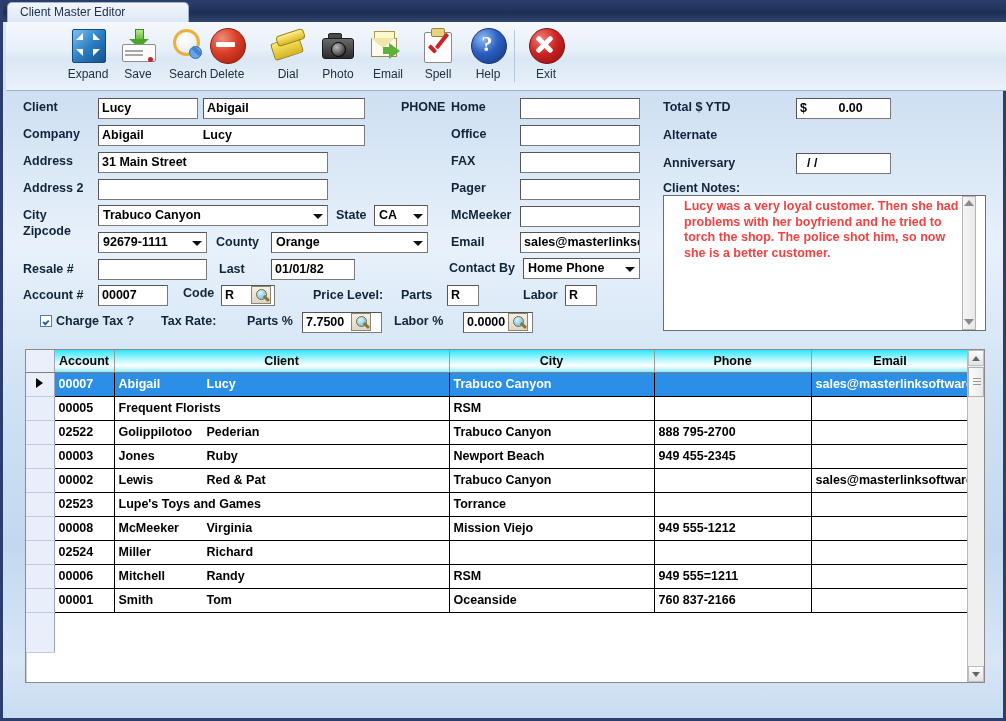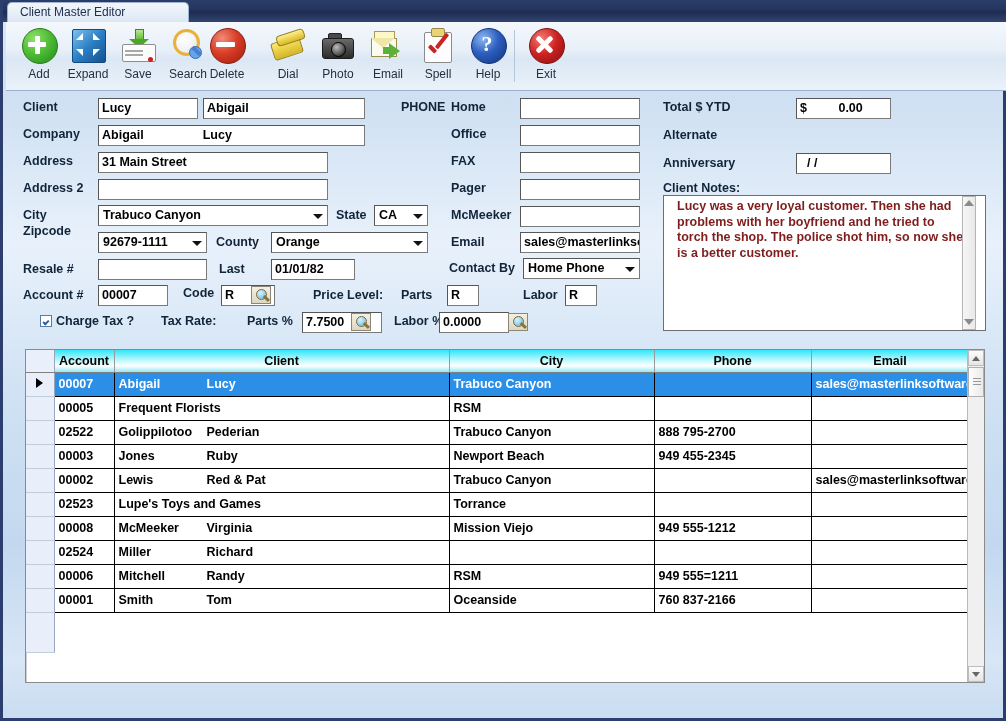--- a/index.html
+++ b/index.html
@@ -107,22 +107,22 @@
       font-size:12.5px;font-weight:bold;color:#000;padding:0 18px 0 4px;line-height:18px;
       white-space:nowrap;overflow:hidden;}
   .combo .caret{position:absolute;right:4px;top:50%;margin-top:-2px;width:0;height:0;
       border-left:5px solid transparent;border-right:5px solid transparent;border-top:5px solid #111;}
   .mag-btn{position:absolute;width:20px;height:18px;box-sizing:border-box;
       background:linear-gradient(180deg,#f4f0e4,#ddd6c2);border:1px solid #8c8678;}
   .mag-btn .mg{position:absolute;left:4px;top:2px;width:9px;height:9px;border-radius:50%;
       background:radial-gradient(circle at 35% 30%,#d9f3ff,#56b6e4);border:1.5px solid #7b6a3c;}
   .mag-btn .mh{position:absolute;left:11px;top:10px;width:7px;height:2.5px;background:#8b7435;transform:rotate(42deg);}
   .notes{position:absolute;box-sizing:border-box;background:#fff;
-      border:1px solid #6e6e6e;font-size:12.5px;font-weight:bold;color:#7f1d1d;
-      padding:3px 13px;line-height:15.5px;overflow:hidden;}
+      border:1px solid #6e6e6e;font-size:12.5px;font-weight:bold;color:#ef4444;
+      padding:3px 20px;line-height:15.5px;overflow:hidden;}
   .notes-sb{position:absolute;width:14px;box-sizing:border-box;
       background:linear-gradient(90deg,#f6f6f6,#e9e9e9);border:1px solid #b4b4b4;}
   .sb-up{border-left:5px solid transparent;border-right:5px solid transparent;border-bottom:6px solid #8a8a8a;width:0;height:0;position:absolute;left:1px;top:3px;}
   .sb-dn{border-left:5px solid transparent;border-right:5px solid transparent;border-top:6px solid #8a8a8a;width:0;height:0;position:absolute;left:1px;top:3px;}
   .cbox{position:absolute;width:12px;height:12px;box-sizing:border-box;background:#fff;border:1px solid #5b7aa8;}
   .cbox:after{content:"";position:absolute;left:2px;top:4px;width:4px;height:2px;
       border-left:2px solid #2f5fa8;border-bottom:2px solid #2f5fa8;transform:rotate(-45deg);}
   
   #grid{
     position:absolute;left:22px;top:349px;width:960px;height:334px;
@@ -168,28 +168,20 @@
 <body>
 
 <div id="window">
 
   <div id="titlebar">
     <div id="titlebar-tab">Client Master Editor</div>
   </div>
 
   <div id="toolbar">
 
-    <div class="tb-btn" style="left:8px;">
-      <span class="tb-ico">
-        <span class="circ circ-green"></span>
-          <span class="plus-h"></span>
-          <span class="plus-v"></span>
-      </span>
-      <span class="tb-lbl">Add</span>
-    </div>
 
     <div class="tb-btn" style="left:57px;">
       <span class="tb-ico">
         <span class="expand-box"></span>
         <span style="position:absolute;left:7px;top:6px;width:0;height:0;border-left:7px solid transparent;border-bottom:7px solid #fff;"></span>
         <span style="position:absolute;left:24px;top:6px;width:0;height:0;border-right:7px solid transparent;border-bottom:7px solid #fff;"></span>
         <span style="position:absolute;left:7px;top:22px;width:0;height:0;border-left:7px solid transparent;border-top:7px solid #fff;"></span>
         <span style="position:absolute;left:24px;top:22px;width:0;height:0;border-right:7px solid transparent;border-top:7px solid #fff;"></span>
       </span>
       <span class="tb-lbl">Expand</span>
@@ -340,21 +332,21 @@
   <div class="cbox" style="left:37px;top:315px;"></div>
   <div class="lbl" style="left:53px;top:314px;">Charge Tax ?</div>
   <div class="lbl" style="left:158px;top:314px;">Tax Rate:</div>
   <div class="lbl" style="left:244px;top:314px;">Parts %</div>
   <div class="fld" style="left:299px;top:312px;width:80px;height:21px;">7.7500</div>
   <div class="mag-btn" style="left:348px;top:313px;">
     <span class="mg"></span>
       <span class="mh"></span>
   </div>
   <div class="lbl" style="left:391px;top:314px;">Labor %</div>
-  <div class="fld" style="left:436px;top:312px;width:70px;height:21px;">0.0000</div>
+  <div class="fld" style="left:460px;top:312px;width:70px;height:21px;">0.0000</div>
   <div class="mag-btn" style="left:505px;top:313px;">
     <span class="mg"></span>
       <span class="mh"></span>
   </div>
 
   <div class="lbl" style="left:398px;top:100px;">PHONE</div>
   <div class="lbl" style="left:448px;top:100px;">Home</div>
   <div class="fld" style="left:517px;top:98px;width:120px;height:21px;"></div>
 
   <div class="lbl" style="left:448px;top:127px;">Office</div>

